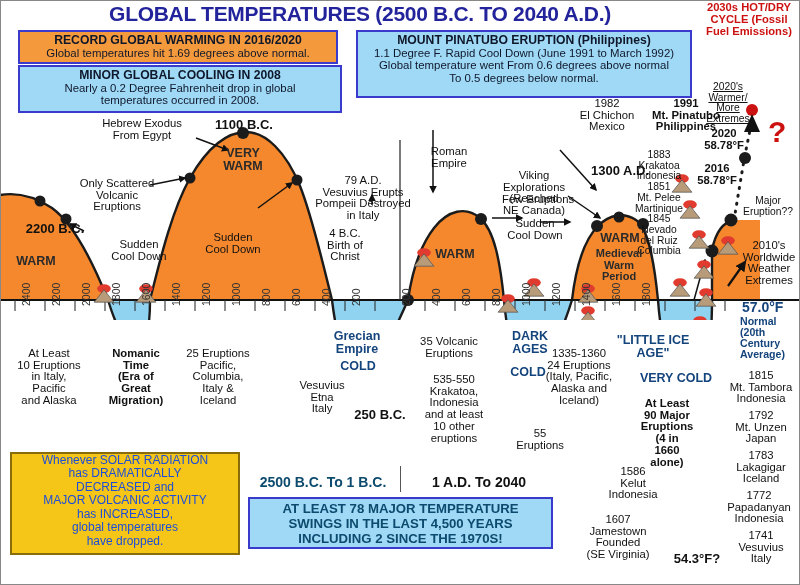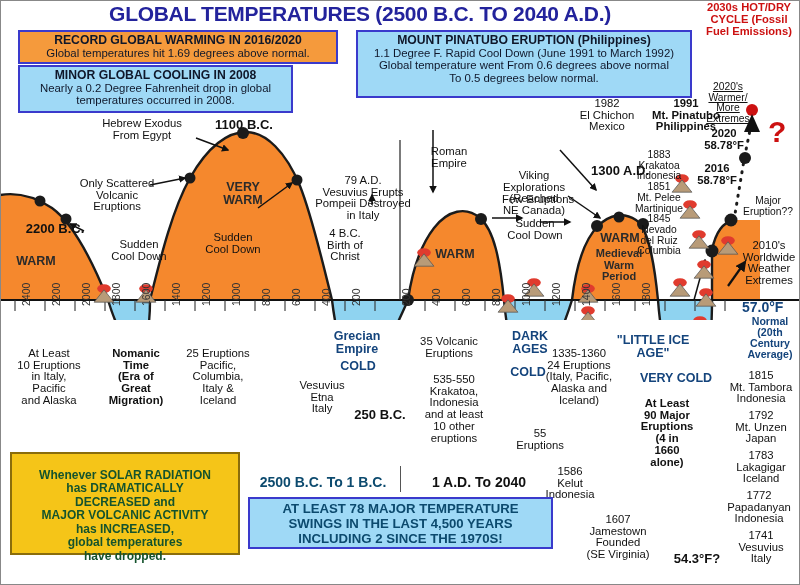--- a/index.html
+++ b/index.html
@@ -28,21 +28,21 @@
     border: 2px solid #3a3acc;
     text-align: center;
     line-height: 1.08;
     color: #0f172a;
   }
   .box .hd { font-weight: bold; font-size: 12.2px; display: block; }
   .box .bd { font-size: 11.4px; display: block; }
 
   #box-warming { top: 30px; left: 18px; width: 320px; height: 34px;
     background: #f59a3c; padding-top: 2px; }
-  #box-cooling { top: 65px; left: 18px; width: 275px; height: 48px;
+  #box-cooling { top: 65px; left: 18px; width: 324px; height: 48px;
     background: #9fd9f6; padding-top: 2px; }
   #box-pinatubo { top: 30px; left: 356px; width: 336px; height: 68px;
     background: #9fd9f6; padding-top: 2px; }
 
   
   #hdr2030 {
     top: 2px; left: 700px; width: 98px;
     text-align: center; color: #cc1111;
     font-weight: bold; font-size: 11.2px; line-height: 1.06;
   }
@@ -74,41 +74,41 @@
   
   .era { position: absolute; font-weight: bold; color: #2b2b2b;
          font-size: 12.5px; text-align: center; line-height: 1.05; }
   .era.cold { color: #14447c; }
   .era.sub { font-weight: bold; font-size: 11px; color:#2b2b2b; }
 
   
   #box-solar {
     top: 452px; left: 10px; width: 230px; height: 103px;
     background: #f5c518; border: 2px solid #8a6d0b;
-    text-align: center; font-weight: bold; font-size: 12px;
-    line-height: 1.12; color: #14532d; padding-top: 15px;
+    text-align: center; font-weight: normal; font-size: 12px;
+    line-height: 1.12; color: #1d4ed8; padding-top: 0;
     white-space: pre-line;
   }
   #lbl-bc  { top: 474px; left: 248px; width: 150px; text-align:center;
              font-weight: bold; font-size: 14px; color:#0c4a6e; }
   #lbl-ad  { top: 474px; left: 404px; width: 150px; text-align:center;
              font-weight: bold; font-size: 14px; color:#111; }
   #divider-vert { top: 466px; left: 400px; width: 1px; height: 26px; background:#555; }
   #box-swings {
     top: 497px; left: 248px; width: 305px; height: 52px;
     background: #9fd9f6; border: 2px solid #3a3acc;
     text-align: center; font-weight: bold; font-size: 13.2px;
     color: #0c4a6e; line-height: 1.12; padding-top: 3px;
     white-space: pre-line;
   }
 
   
   #lbl-57 { top: 299px; left: 742px; font-size: 14px; font-weight: bold;
             color: #14447c; }
-  #lbl-normal { top: 316px; left: 740px; width: 60px; text-align: center;
+  #lbl-normal { top: 316px; left: 740px; width: 60px; text-align: left;
             font-size: 10.6px; font-weight: bold; color: #14447c;
             line-height: 1.05; white-space: pre-line; }
 
   
   #frame { top:0; left:0; width:800px; height:585px;
            border: 1px solid #888; pointer-events:none; }
 
   svg { display:block; }
 </style>
 </head>
@@ -440,21 +440,21 @@
 More
 Extremes</div>
   <div class="ann small" style="left:738px;top:196px; width:60px;">Major
 Eruption??</div>
   <div class="ann" style="left:738px;top:240px; width:62px;">2010's
 Worldwide
 Weather
 Extremes</div>
 
   <div class="era" style="left:4px;  top:255px; width:64px;">WARM</div>
-  <div class="era" style="left:208px;top:181px; width:70px;">VERY
+  <div class="era" style="left:208px;top:147px; width:70px;">VERY
 WARM</div>
   <div class="era" style="left:424px;top:248px; width:62px;">WARM</div>
   <div class="era" style="left:590px;top:232px; width:60px;">WARM</div>
   <div class="era sub" style="left:586px;top:248px; width:66px;">Medieval
 Warm
 Period</div>
   <div class="era cold" style="left:324px;top:330px; width:66px;">Grecian
 Empire</div>
   <div class="era cold" style="left:330px;top:360px; width:56px;">COLD</div>
   <div class="era cold" style="left:500px;top:330px; width:60px;">DARK
@@ -512,21 +512,21 @@
 Japan</div>
   <div class="ann" style="left:722px;top:450px; width:78px;">1783
 Lakagigar
 Iceland</div>
   <div class="ann" style="left:718px;top:490px; width:82px;">1772
 Papadanyan
 Indonesia</div>
   <div class="ann" style="left:722px;top:530px; width:78px;">1741
 Vesuvius
 Italy</div>
-  <div class="ann" style="left:537px;top:466px; width:66px;">1586
+  <div class="ann" style="left:600px;top:466px; width:66px;">1586
 Kelut
 Indonesia</div>
   <div class="ann" style="left:572px;top:514px; width:92px;">1607
 Jamestown
 Founded
 (SE Virginia)</div>
   <div class="ann big" style="left:666px;top:552px; width:62px;">54.3°F?</div>
 
   <div class="abs" id="lbl-57">57.0°F</div>
   <div class="abs" id="lbl-normal">Normal

